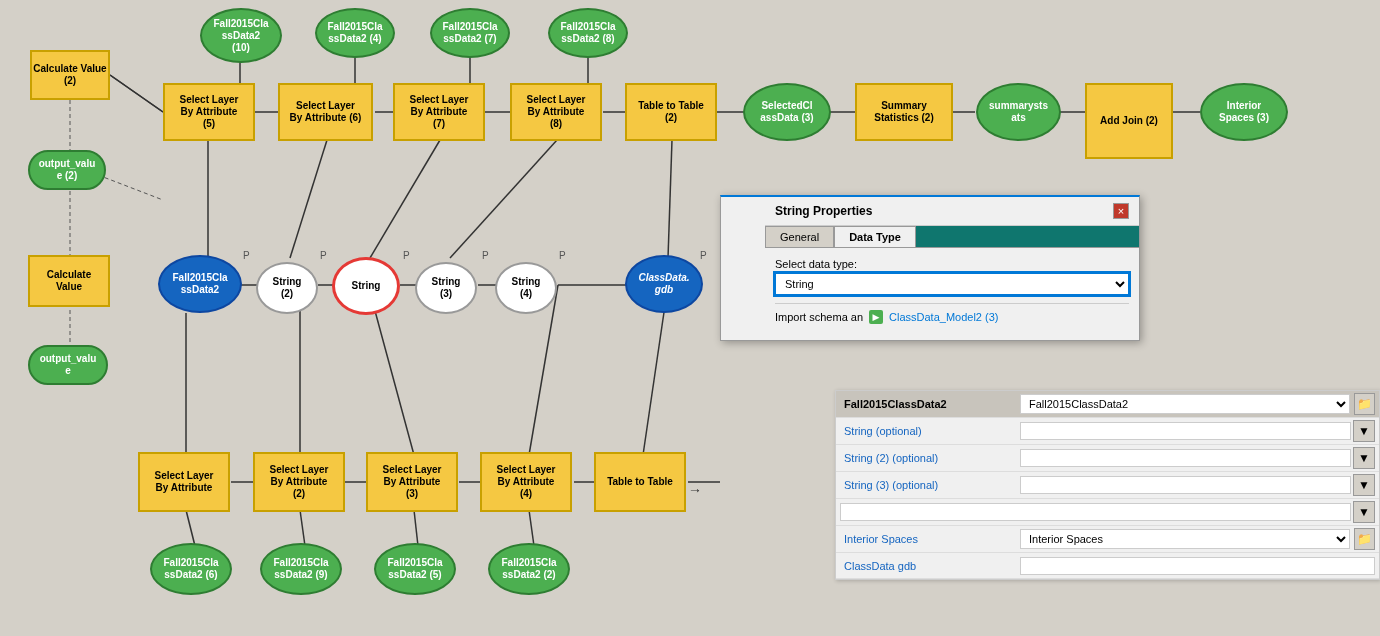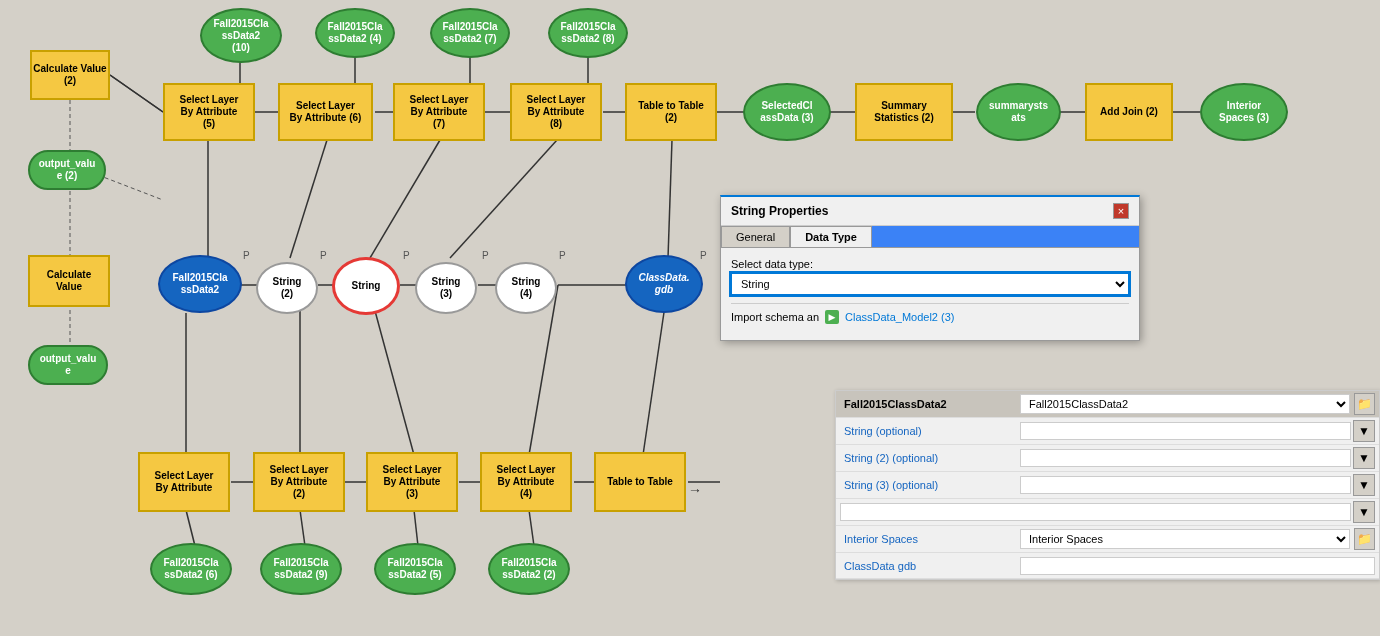--- a/index.html
+++ b/index.html
@@ -81,20 +81,21 @@
     
     .panel {
       position: absolute;
       top: 195px;
       left: 720px;
       width: 420px;
       background: #f0f0f0;
       border: 1px solid #999;
       border-top: 2px solid #0078d7;
       box-shadow: 2px 2px 8px rgba(0,0,0,0.3);
+      padding-left: 44px;
     }
 
     .panel-titlebar {
       background: #f0f0f0;
       padding: 6px 10px;
       display: flex;
       align-items: center;
       justify-content: space-between;
       border-bottom: 1px solid #ccc;
     }
@@ -113,21 +114,21 @@
       display: flex;
       align-items: center;
       justify-content: center;
       font-size: 11px;
       cursor: pointer;
       border: 1px solid #999;
     }
 
     .panel-tabs {
       display: flex;
-      background: #3b82f6;
+      background: #0f766e;
       border-bottom: 1px solid #999;
     }
 
     .panel-tab {
       padding: 4px 14px;
       cursor: pointer;
       font-size: 11px;
       border: 1px solid #999;
       border-bottom: none;
       background: #d4d0c8;
@@ -379,21 +380,21 @@
   </div>
 
   <div class="node node-yellow" style="left:855px; top:83px; width:98px; height:58px;">
     <span>Summary<br>Statistics (2)</span>
   </div>
 
   <div class="node node-green" style="left:976px; top:83px; width:85px; height:58px;">
     <span>summarysts<br>ats</span>
   </div>
 
-  <div class="node node-yellow" style="left:1085px; top:83px; width:88px; height:58px;">
+  <div class="node node-yellow" style="left:1085px; top:83px; width:88px; height:76px;">
     <span>Add Join (2)</span>
   </div>
 
   <div class="node node-green" style="left:1200px; top:83px; width:88px; height:58px;">
     <span>Interior<br>Spaces (3)</span>
   </div>
 
   <div class="node node-yellow" style="left:28px; top:255px; width:82px; height:52px;">
     <span>Calculate<br>Value</span>
   </div>

